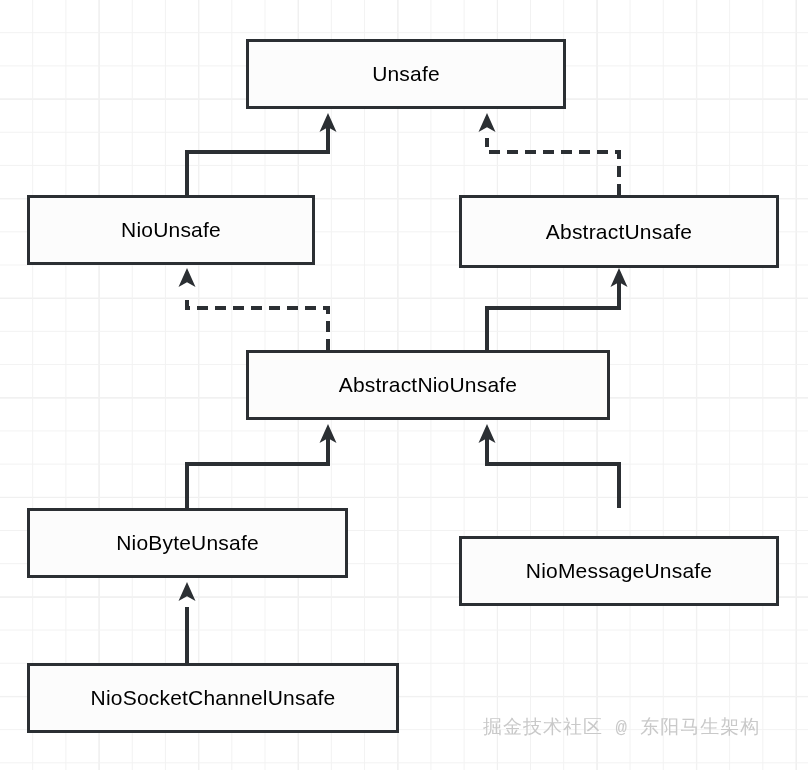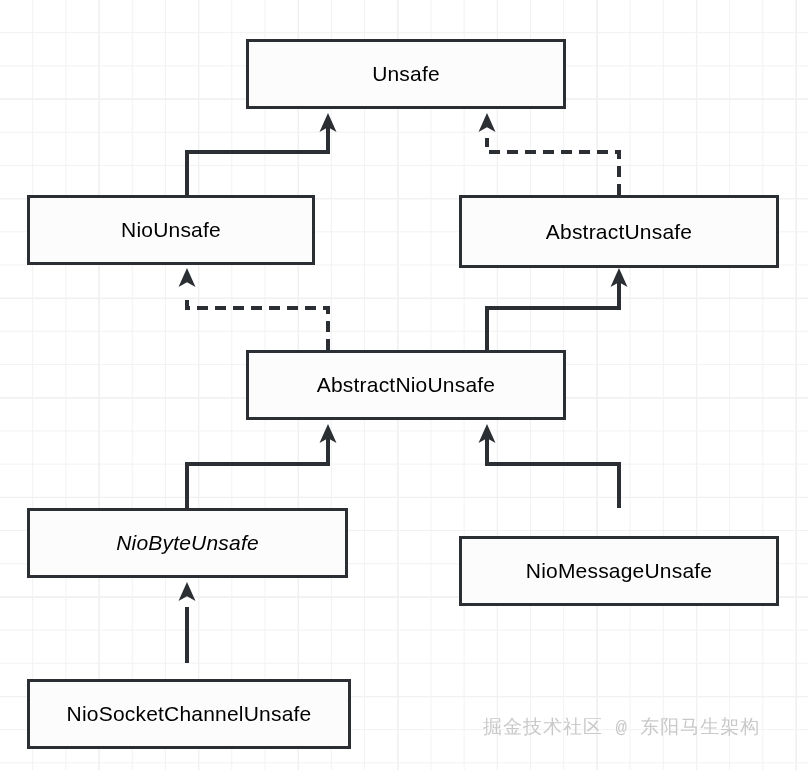--- a/index.html
+++ b/index.html
@@ -113,31 +113,31 @@
   </div>
 
   <div class="node" style="left:27px; top:195px; width:288px; height:70px;text-align:right;">
     <span>NioUnsafe</span>
   </div>
 
   <div class="node" style="left:459px; top:195px; width:320px; height:73px;">
     <span>AbstractUnsafe</span>
   </div>
 
-  <div class="node" style="left:246px; top:350px; width:320px; height:70px;">
+  <div class="node" style="left:246px; top:350px; width:364px; height:70px;">
     <span>AbstractNioUnsafe</span>
   </div>
 
-  <div class="node" style="left:27px; top:508px; width:321px; height:70px;font-style:italic;">
+  <div class="node" style="left:27px; top:508px; width:321px; height:70px;">
     <span>NioByteUnsafe</span>
   </div>
 
   <div class="node" style="left:459px; top:508px; width:320px; height:70px;margin-top:28px;">
     <span>NioMessageUnsafe</span>
   </div>
 
-  <div class="node" style="left:27px; top:663px; width:324px; height:70px;margin-top:16px;">
+  <div class="node" style="left:27px; top:663px; width:372px; height:70px;">
     <span>NioSocketChannelUnsafe</span>
   </div>
 
   <div class="watermark" style="left:468px; top:714px;">掘金技术社区 @ 东阳马生架构</div>
 
 </div>
 
 </body></html>

